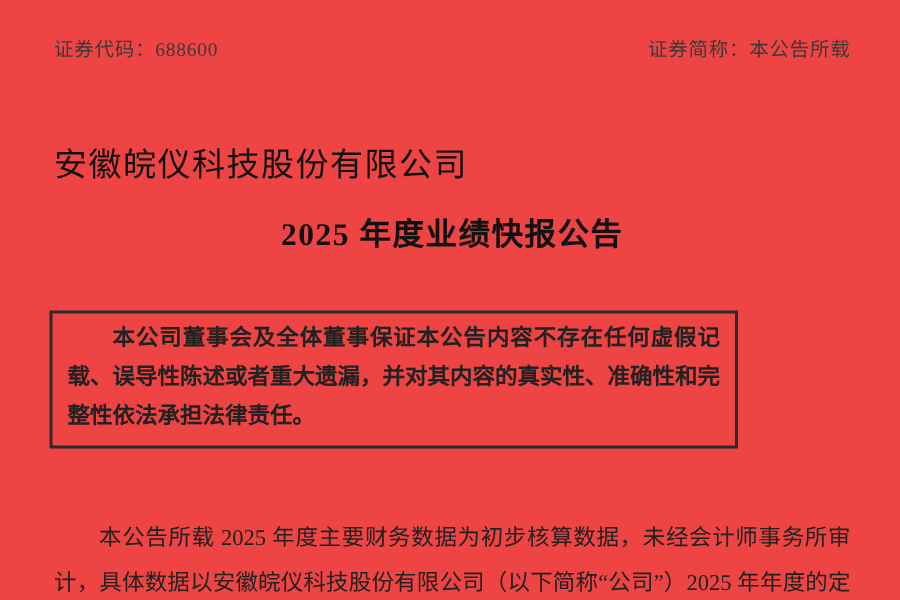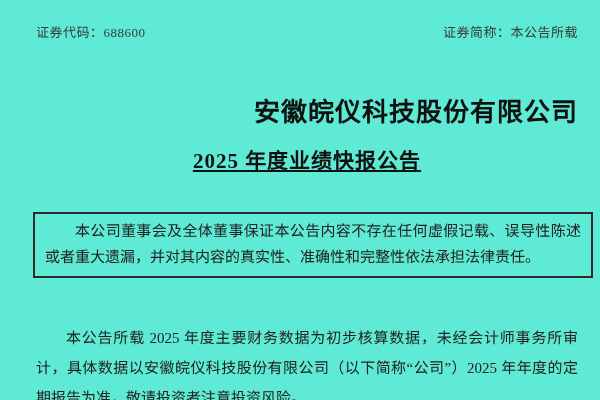--- a/index.html
+++ b/index.html
@@ -11,59 +11,59 @@
     width: 600px;
     height: 400px;
     overflow: hidden;
     font-family: "Liberation Serif", "DejaVu Serif", serif;
     color: #1e1e1e;
   }
   .page {
     box-sizing: border-box;
     width: 600px;
     height: 400px;
-    padding: 22px 22px 0 36px;
-    background: #5eead4;
+    padding: 22px 33px 0 36px;
+    background: #ef4444;
   }
   .header-row {
     display: flex;
     justify-content: space-between;
     align-items: baseline;
     font-size: 13px;
     color: #3a3a3a;
     letter-spacing: 0.5px;
   }
   .title {
     margin: 50px 0 0 0;
-    text-align: right;
-    font-size: 26px;
-    font-weight: bold;
+    text-align: left;
+    font-size: 22px;
+    font-weight: normal;
     color: #111111;
     letter-spacing: 1px;
   }
   .subtitle {
     margin: 16px 0 0 0;
     text-align: center;
     font-size: 21px;
     font-weight: bold;
     color: #111111;
     letter-spacing: 1px;
-    text-decoration: underline;
   }
   .declaration-box {
     box-sizing: border-box;
     margin: 38px 0 0 -3px;
-    width: 560px;
+    width: 459px;
     border: 2px solid #2b2b2b;
     padding: 4px 10px 6px 10px;
     font-size: 15px;
     line-height: 26px;
     text-indent: 2em;
     text-align: justify;
     color: #222222;
+    font-weight: bold;
   }
   .body-paragraph {
     margin: 45px 0 0 0;
     font-size: 15px;
     line-height: 30px;
     text-indent: 2em;
     text-align: justify;
     color: #222222;
   }
 </style>

